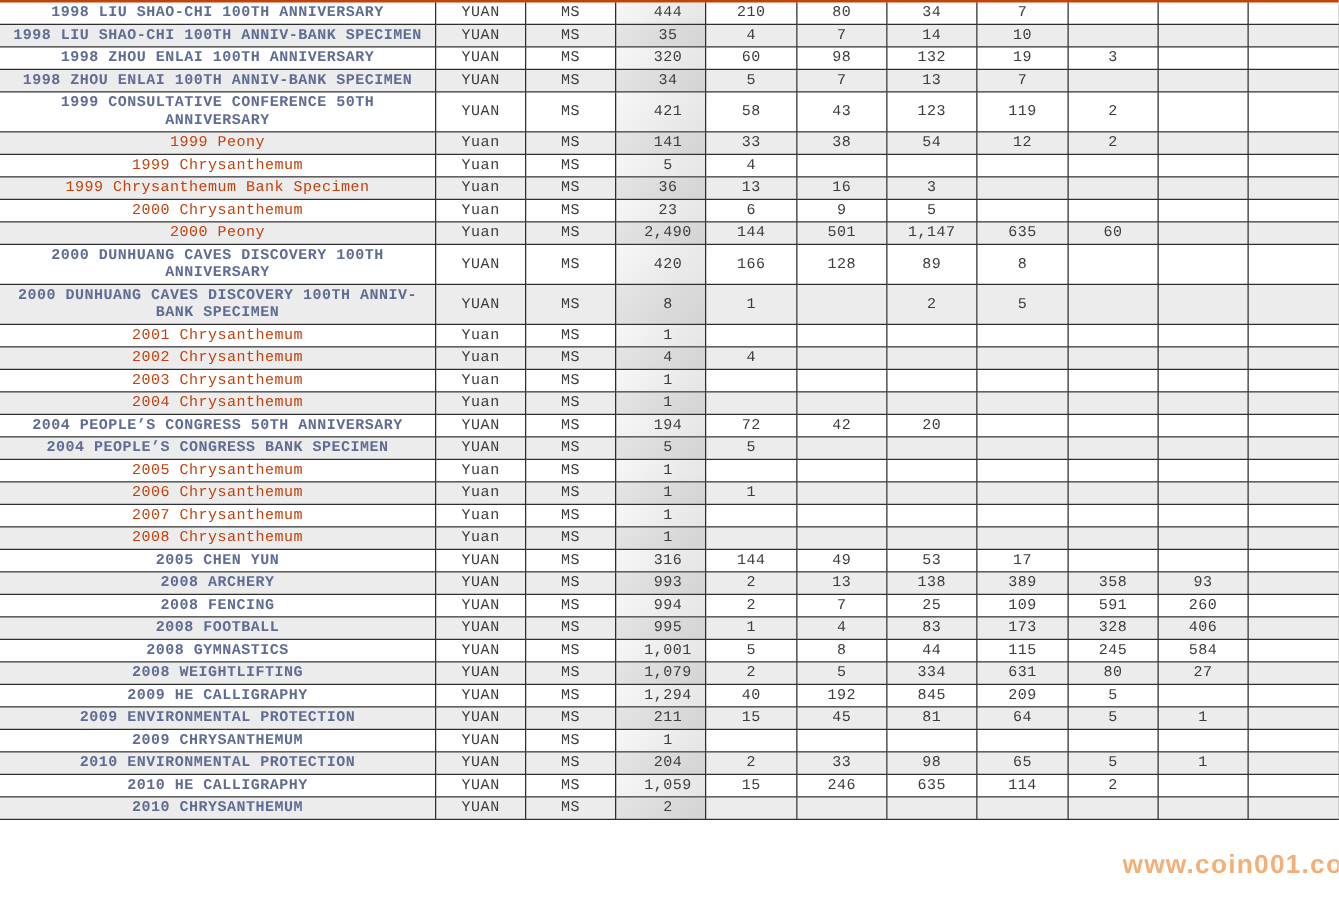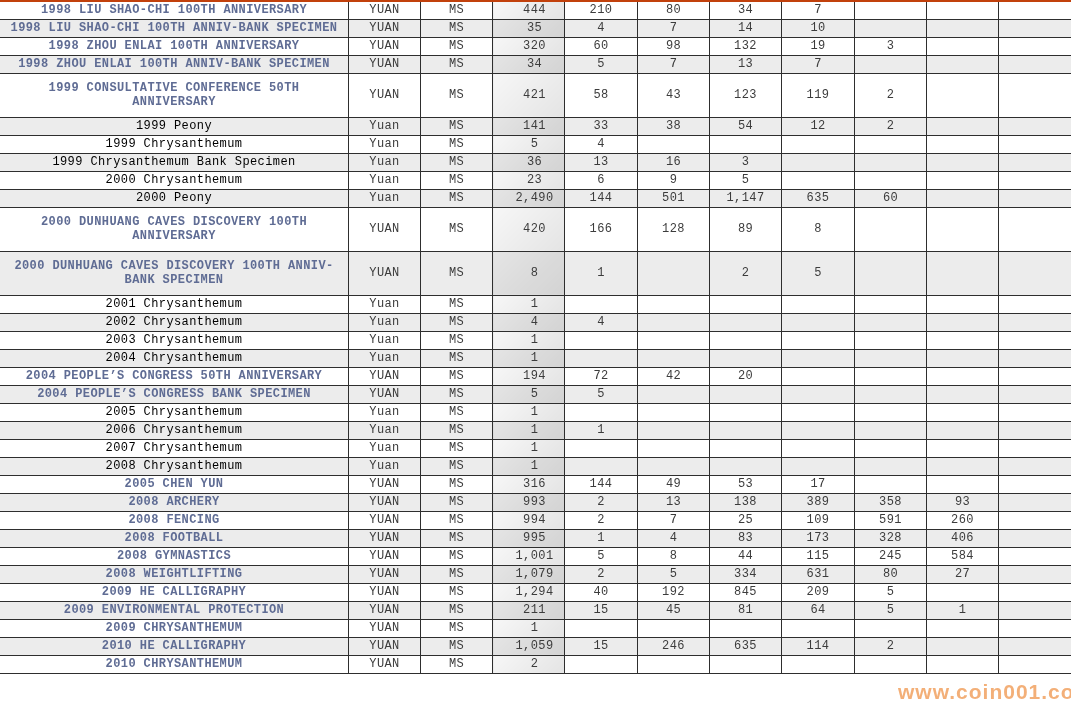--- a/index.html
+++ b/index.html
@@ -14,24 +14,24 @@
   }
   table.grid td{
     border:1px solid #2e2e2e;
     font-size:12px;line-height:14px;
     text-align:center;vertical-align:middle;
     color:#3c3c3c;padding:0 1px;
     white-space:pre-line;overflow:hidden;
     letter-spacing:0.4px;
   }
   table.grid tr{height:18px;}
-  table.grid tr.tall{height:44px;}
+  table.grid tr.tall{height:32px;}
   table.grid tr:nth-child(even) td{background-color:#ececec;}
   table.grid tr:nth-child(odd) td{background-color:#ffffff;}
-  table.grid td.name{color:#000000;}
+  table.grid td.name{color:#c2410c;}
   table.grid td.name.caps{font-weight:bold;color:#5f6c94;}
   table.grid td.hl{
     background-image:linear-gradient(135deg, rgba(0,0,0,0.03), rgba(0,0,0,0.105));
     padding-left:13px;
   }
   .watermark{
     position:absolute;left:898px;top:680px;
     font-family:"Liberation Sans","DejaVu Sans",sans-serif;
     font-weight:bold;font-size:21px;letter-spacing:1px;
     color:#f1a261;opacity:0.85;pointer-events:none;
@@ -456,20 +456,33 @@
         <td class="hl">1</td>
         <td></td>
         <td></td>
         <td></td>
         <td></td>
         <td></td>
         <td></td>
         <td></td>
       </tr>
       <tr>
+        <td class="name caps">2010 ENVIRONMENTAL PROTECTION</td>
+        <td>YUAN</td>
+        <td>MS</td>
+        <td class="hl">204</td>
+        <td>2</td>
+        <td>33</td>
+        <td>98</td>
+        <td>65</td>
+        <td>5</td>
+        <td>1</td>
+        <td></td>
+      </tr>
+      <tr>
         <td class="name caps">2010 HE CALLIGRAPHY</td>
         <td>YUAN</td>
         <td>MS</td>
         <td class="hl">1,059</td>
         <td>15</td>
         <td>246</td>
         <td>635</td>
         <td>114</td>
         <td>2</td>
         <td></td>

